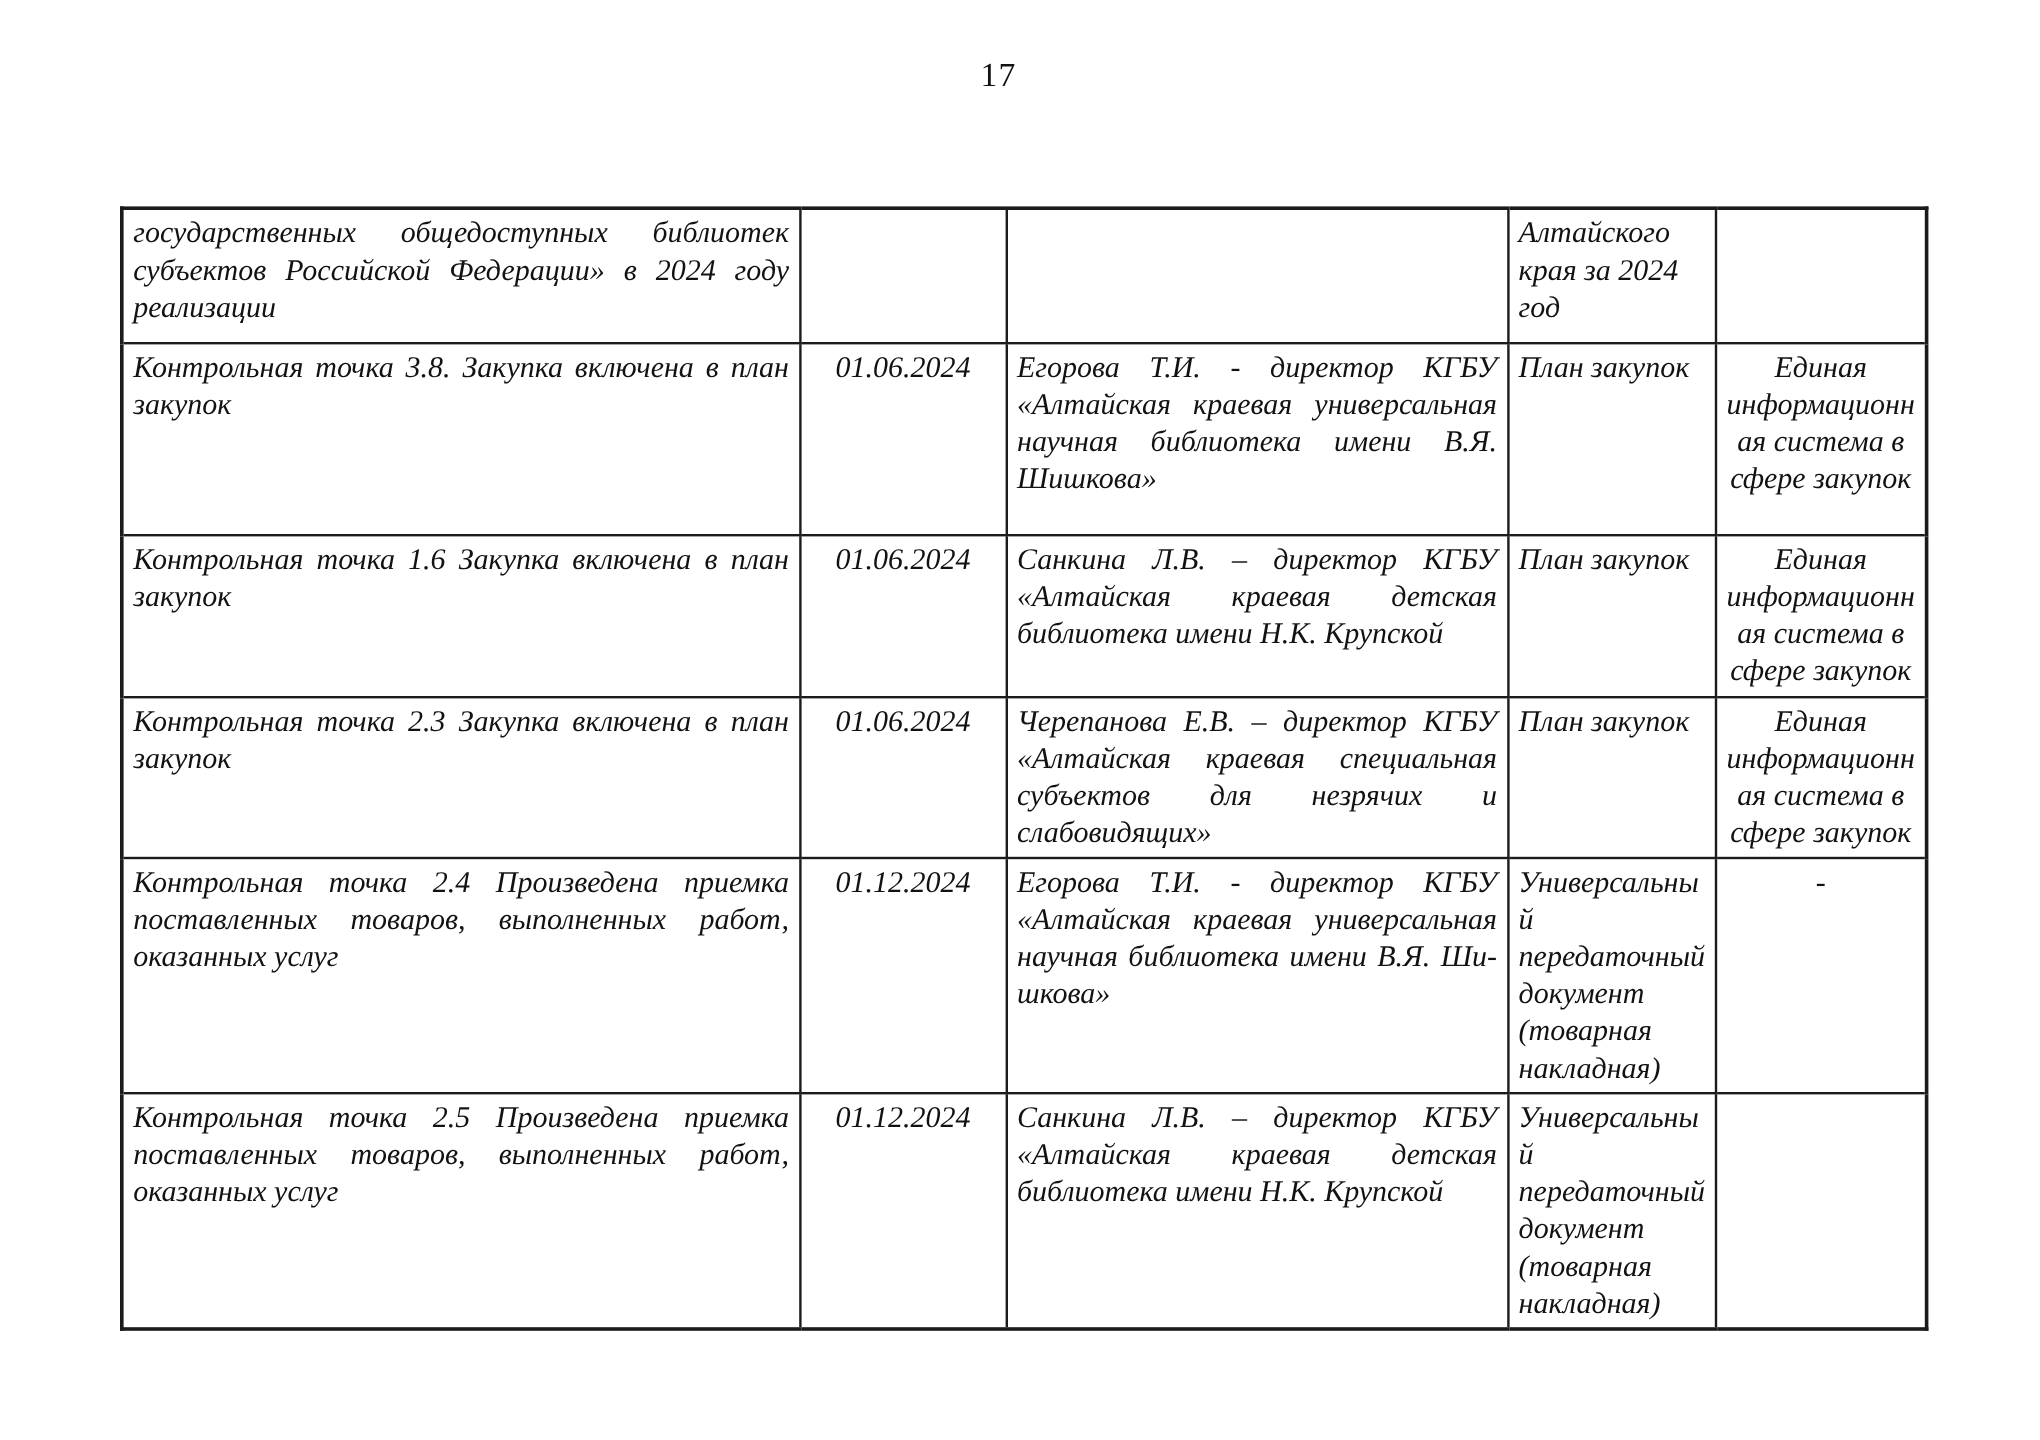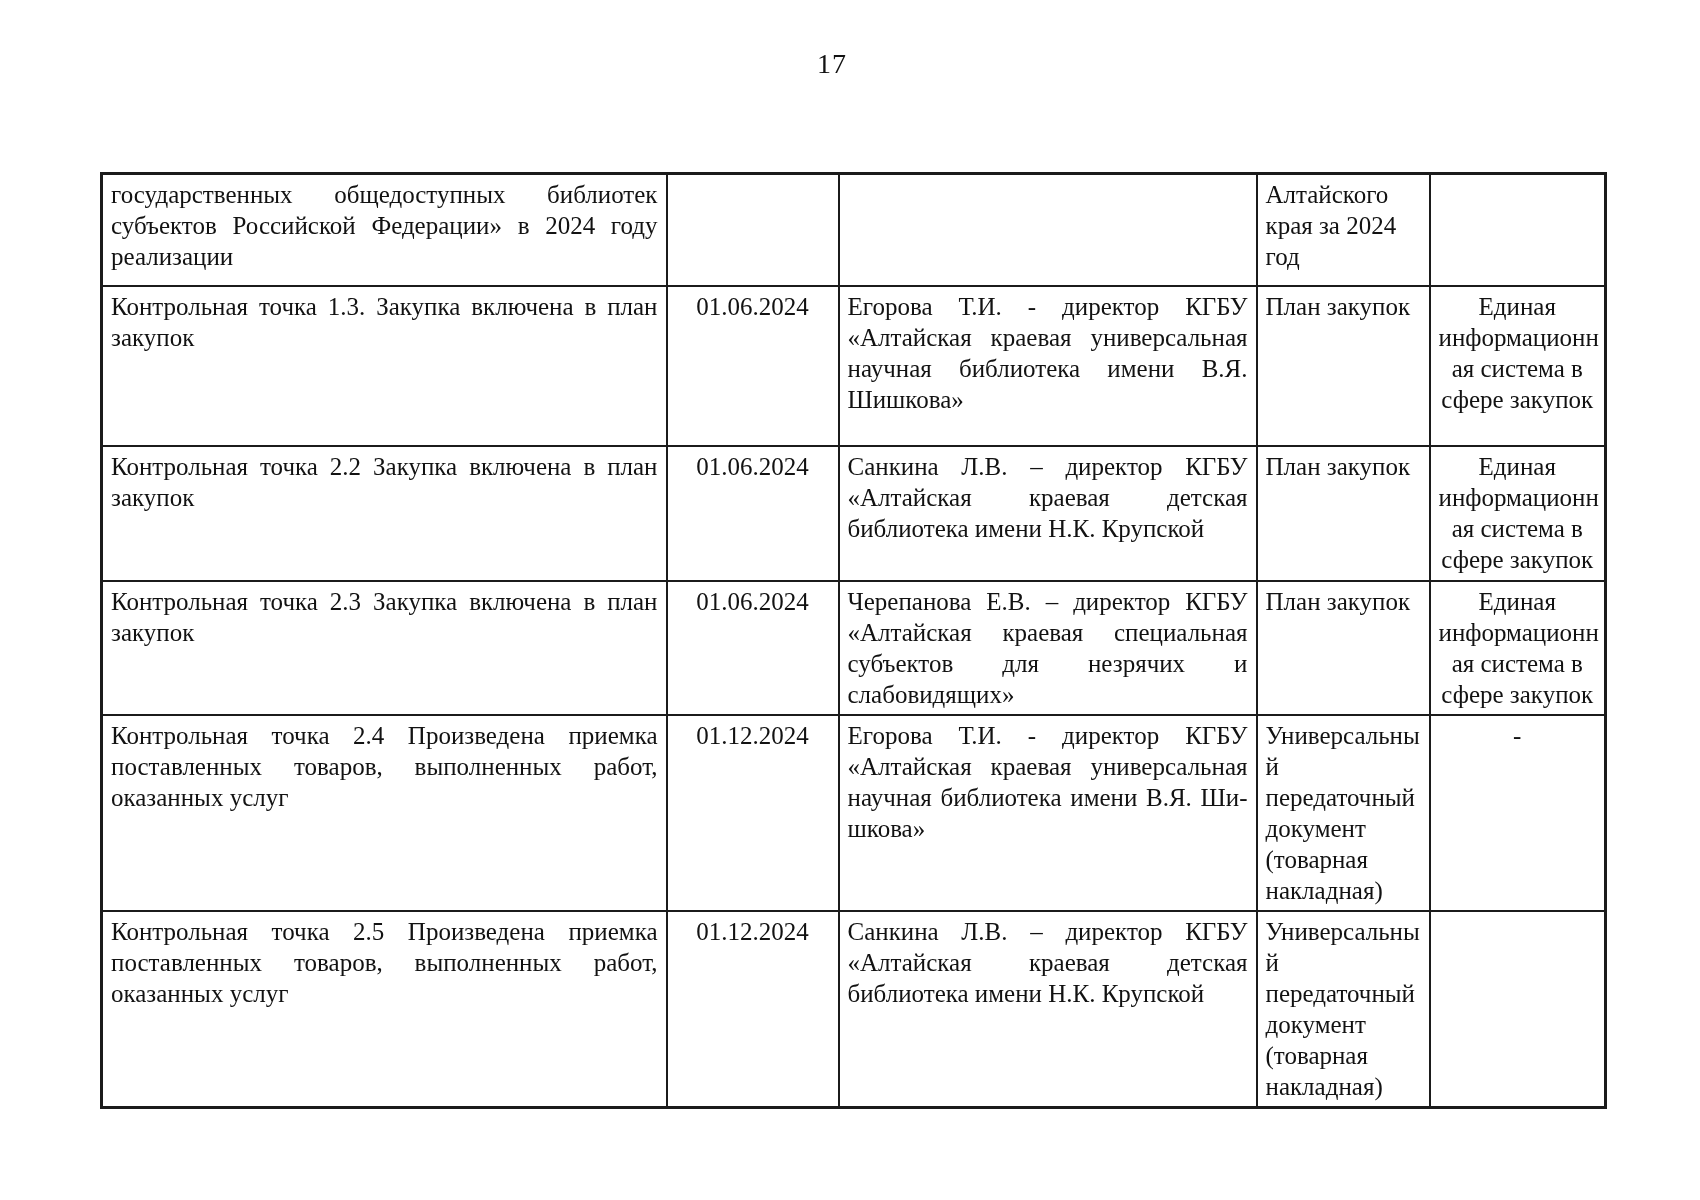--- a/index.html
+++ b/index.html
@@ -33,20 +33,21 @@
     border-collapse: collapse;
     table-layout: fixed;
     font-size: 25px;
     line-height: 31px;
   }
   table.doc-table td {
     border: 2px solid #1b1b1b;
     vertical-align: top;
     padding: 4px 8px 4px 8px;
     overflow: hidden;
+    font-style: italic;
   }
   table.doc-table tr.r1 td { border-top-width: 3px; }
   table.doc-table tr.r6 td { border-bottom-width: 3px; }
   table.doc-table td:first-child { border-left-width: 3px; }
   table.doc-table td:last-child { border-right-width: 3px; margin-left: 15px; }
 
   tr.r1 { height: 112px; }
   tr.r2 { height: 160px; }
   tr.r3 { height: 135px; }
   tr.r4 { height: 131px; }
@@ -96,31 +97,31 @@
       <tr class="r1">
         <td class="c-activity">государственных общедоступных библиотек субъектов Российской Федерации» в 2024 году реализации</td>
         <td class="c-date"></td>
         <td class="c-resp"></td>
         <td class="c-doc">Алтайского
 края за 2024
 год</td>
         <td class="c-src"></td>
       </tr>
       <tr class="r2">
-        <td class="c-activity">Контрольная точка 1.3. Закупка включена в план закупок</td>
+        <td class="c-activity">Контрольная точка 3.8. Закупка включена в план закупок</td>
         <td class="c-date">01.06.2024</td>
         <td class="c-resp">Егорова Т.И. - директор КГБУ «Алтайская краевая универсальная научная библиотека имени В.Я. Шишкова»</td>
         <td class="c-doc">План закупок</td>
         <td class="c-src">Единая
 информационн
 ая система в
 сфере закупок</td>
       </tr>
       <tr class="r3">
-        <td class="c-activity">Контрольная точка 2.2 Закупка включена в план закупок</td>
+        <td class="c-activity">Контрольная точка 1.6 Закупка включена в план закупок</td>
         <td class="c-date">01.06.2024</td>
         <td class="c-resp">Санкина Л.В. – директор КГБУ «Алтайская краевая детская библиотека имени Н.К. Крупской</td>
         <td class="c-doc">План закупок</td>
         <td class="c-src">Единая
 информационн
 ая система в
 сфере закупок</td>
       </tr>
       <tr class="r4">
         <td class="c-activity">Контрольная точка 2.3 Закупка включена в план закупок</td>

